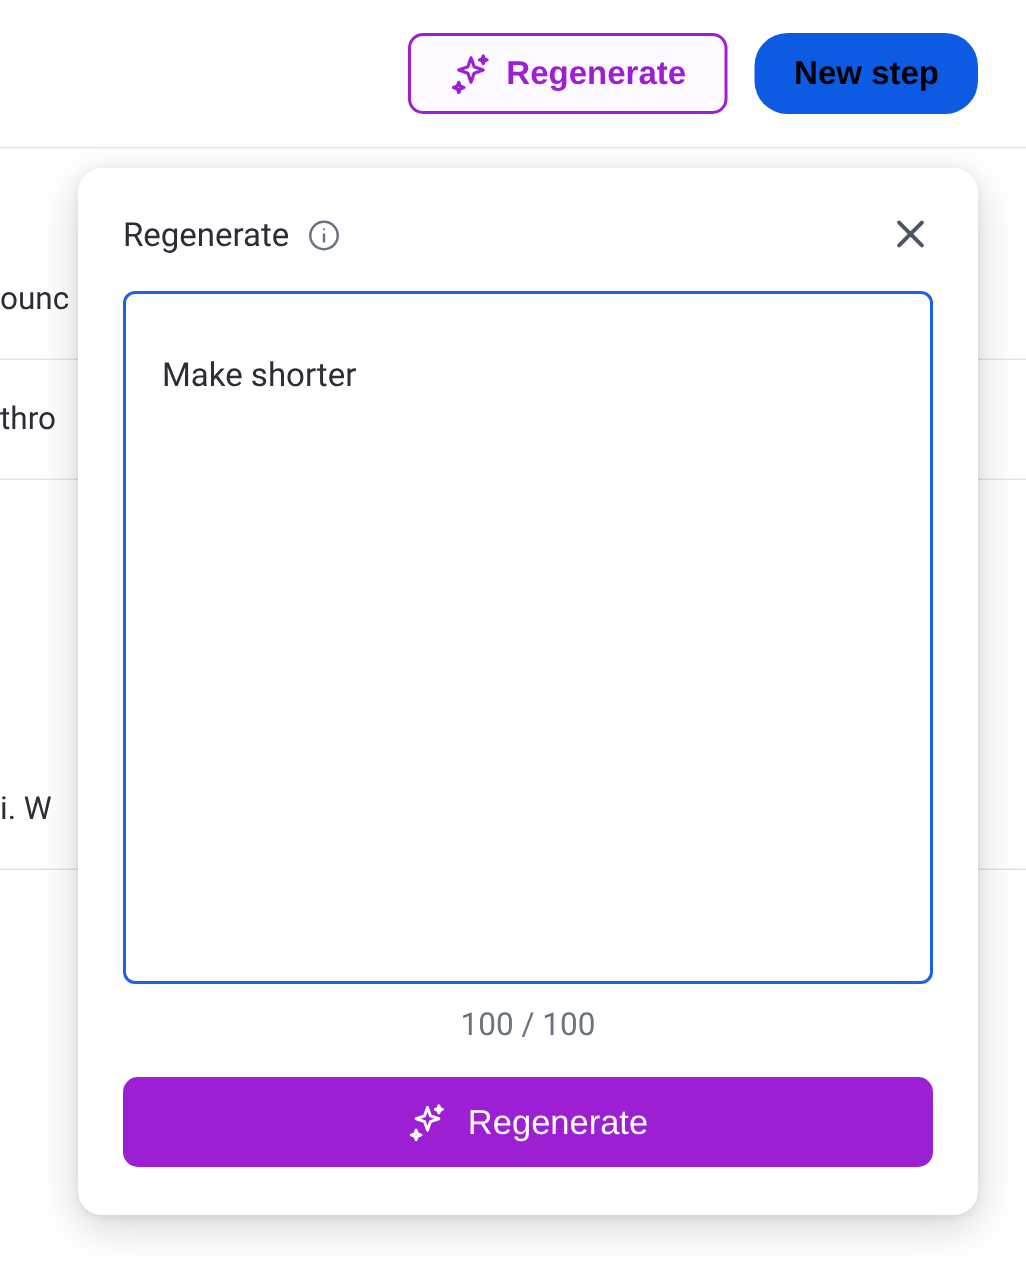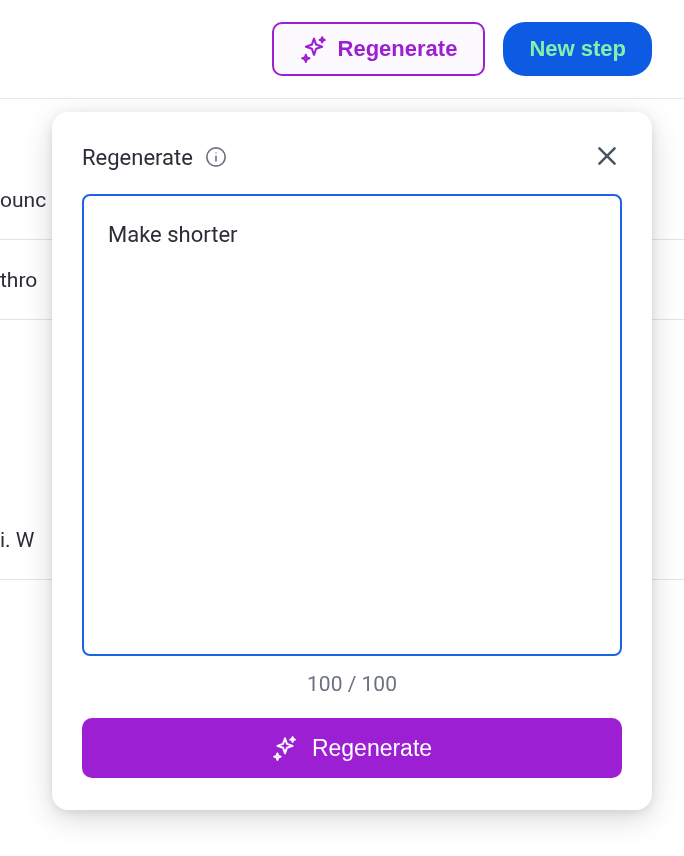--- a/index.html
+++ b/index.html
@@ -35,21 +35,21 @@
       cursor: pointer;
       border: none;
     }
     .btn-regenerate-top {
       background: #fdfaff;
       border: 2px solid #9c1fd4;
       color: #9c1fd4;
     }
     .btn-new-step {
       background: #0d5be3;
-      color: #86efac;
+      color: #000000;
       border-radius: 22px;
     }
     .bg-lines {
       position: absolute;
       left: 0;
       top: 160px;
       width: 100%;
     }
     .bg-line {
       height: 80px;
@@ -110,21 +110,21 @@
       justify-content: center;
     }
     .textarea-wrap {
       position: relative;
     }
     .textarea {
       width: 100%;
       height: 462px;
       border: 2px solid #1e62e6;
       border-radius: 8px;
-      padding: 24px 24px;
+      padding: 40px 24px;
       font-size: 22px;
       font-family: inherit;
       color: #2b2e36;
       resize: none;
       outline: none;
       line-height: 1.4;
     }
     .counter {
       text-align: center;
       font-size: 21px;

